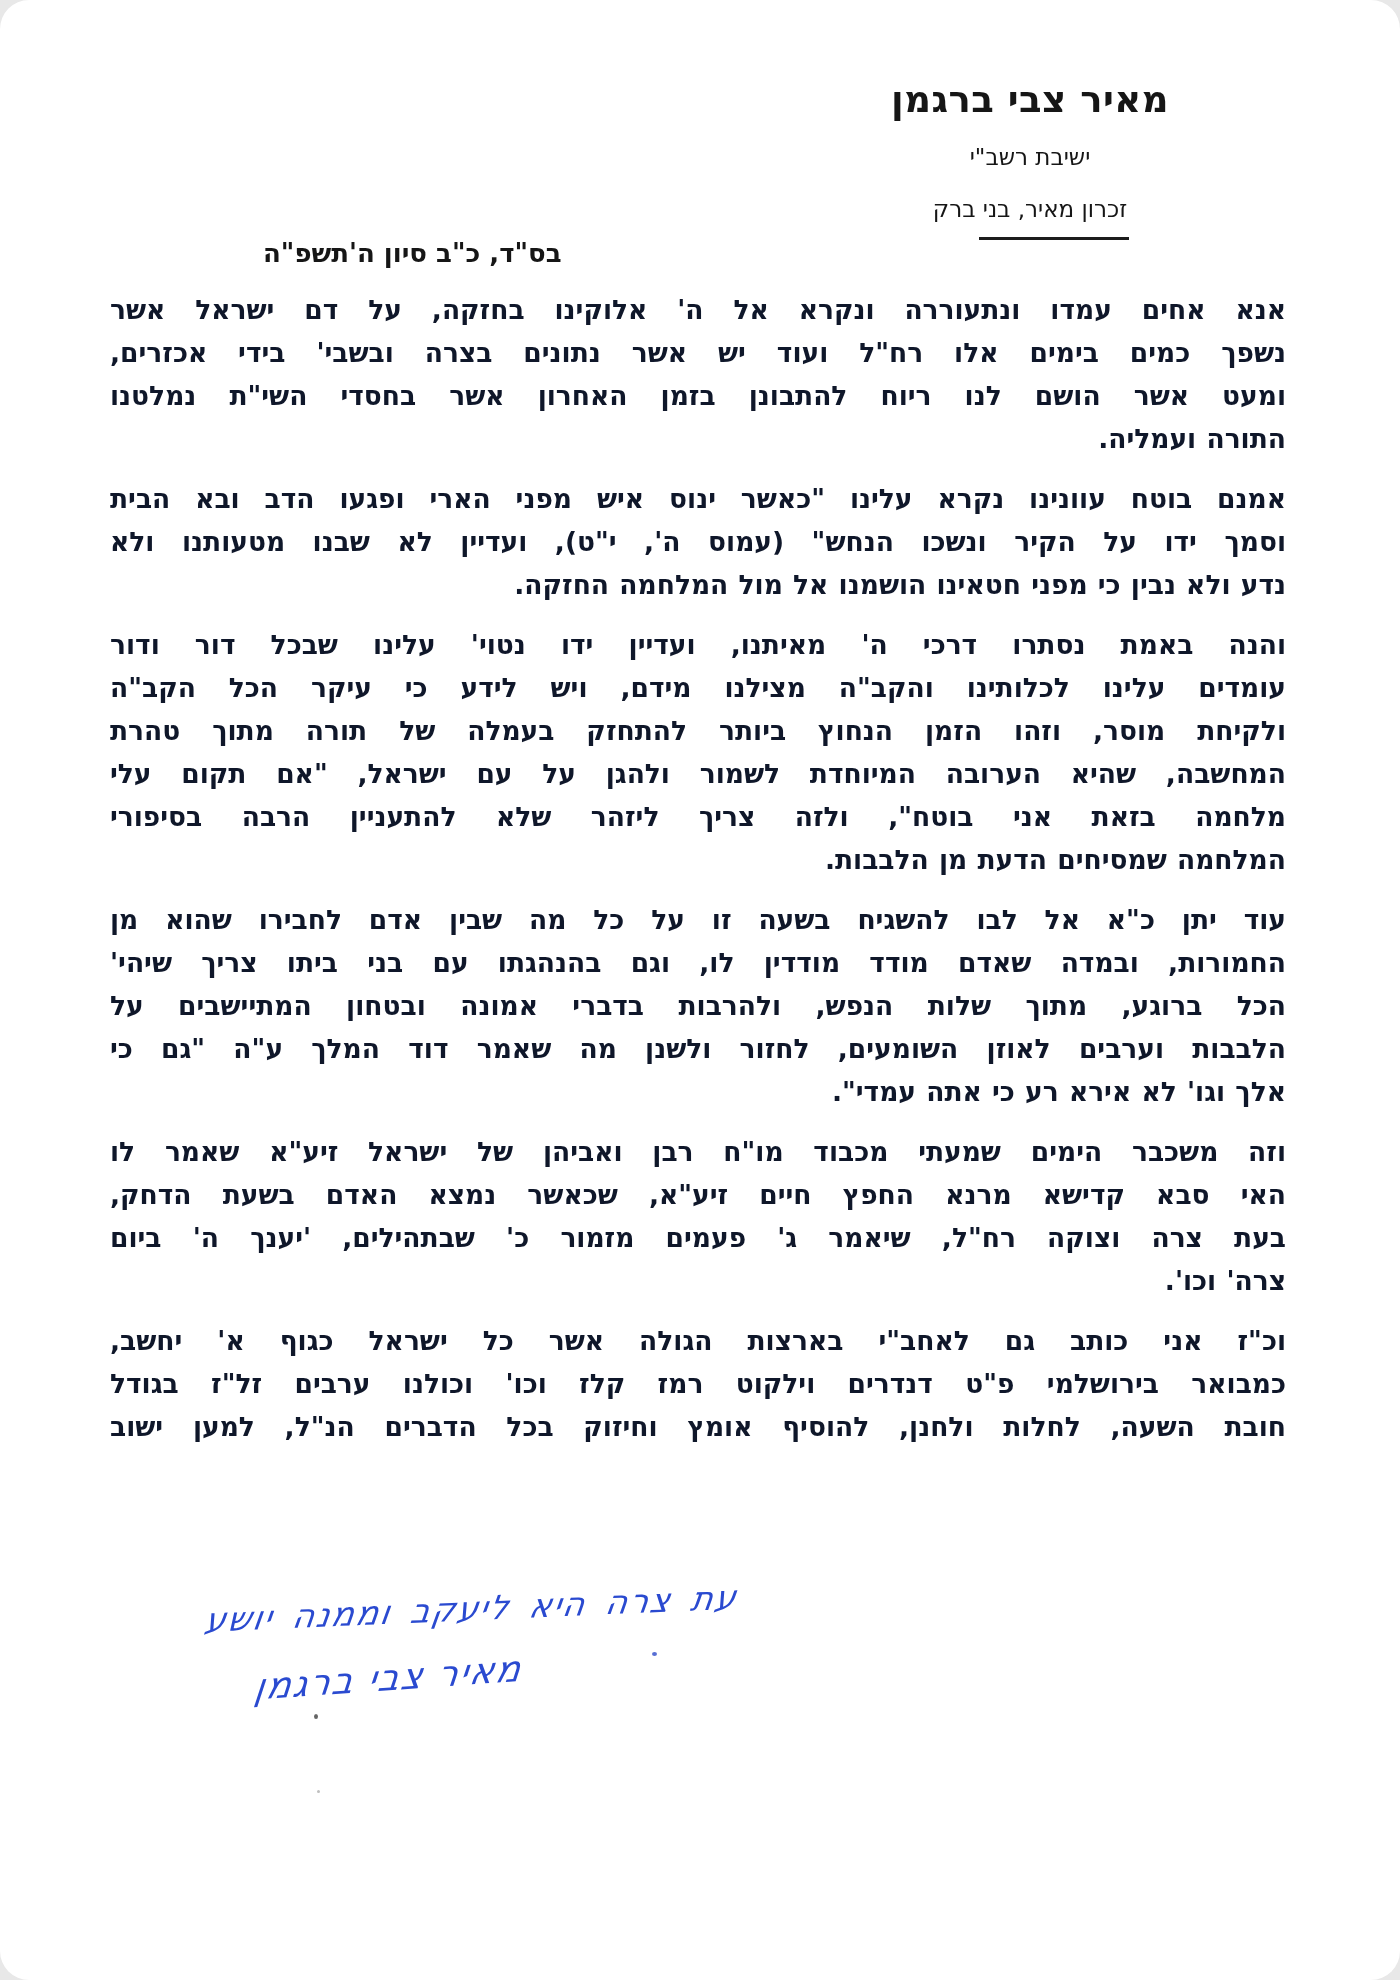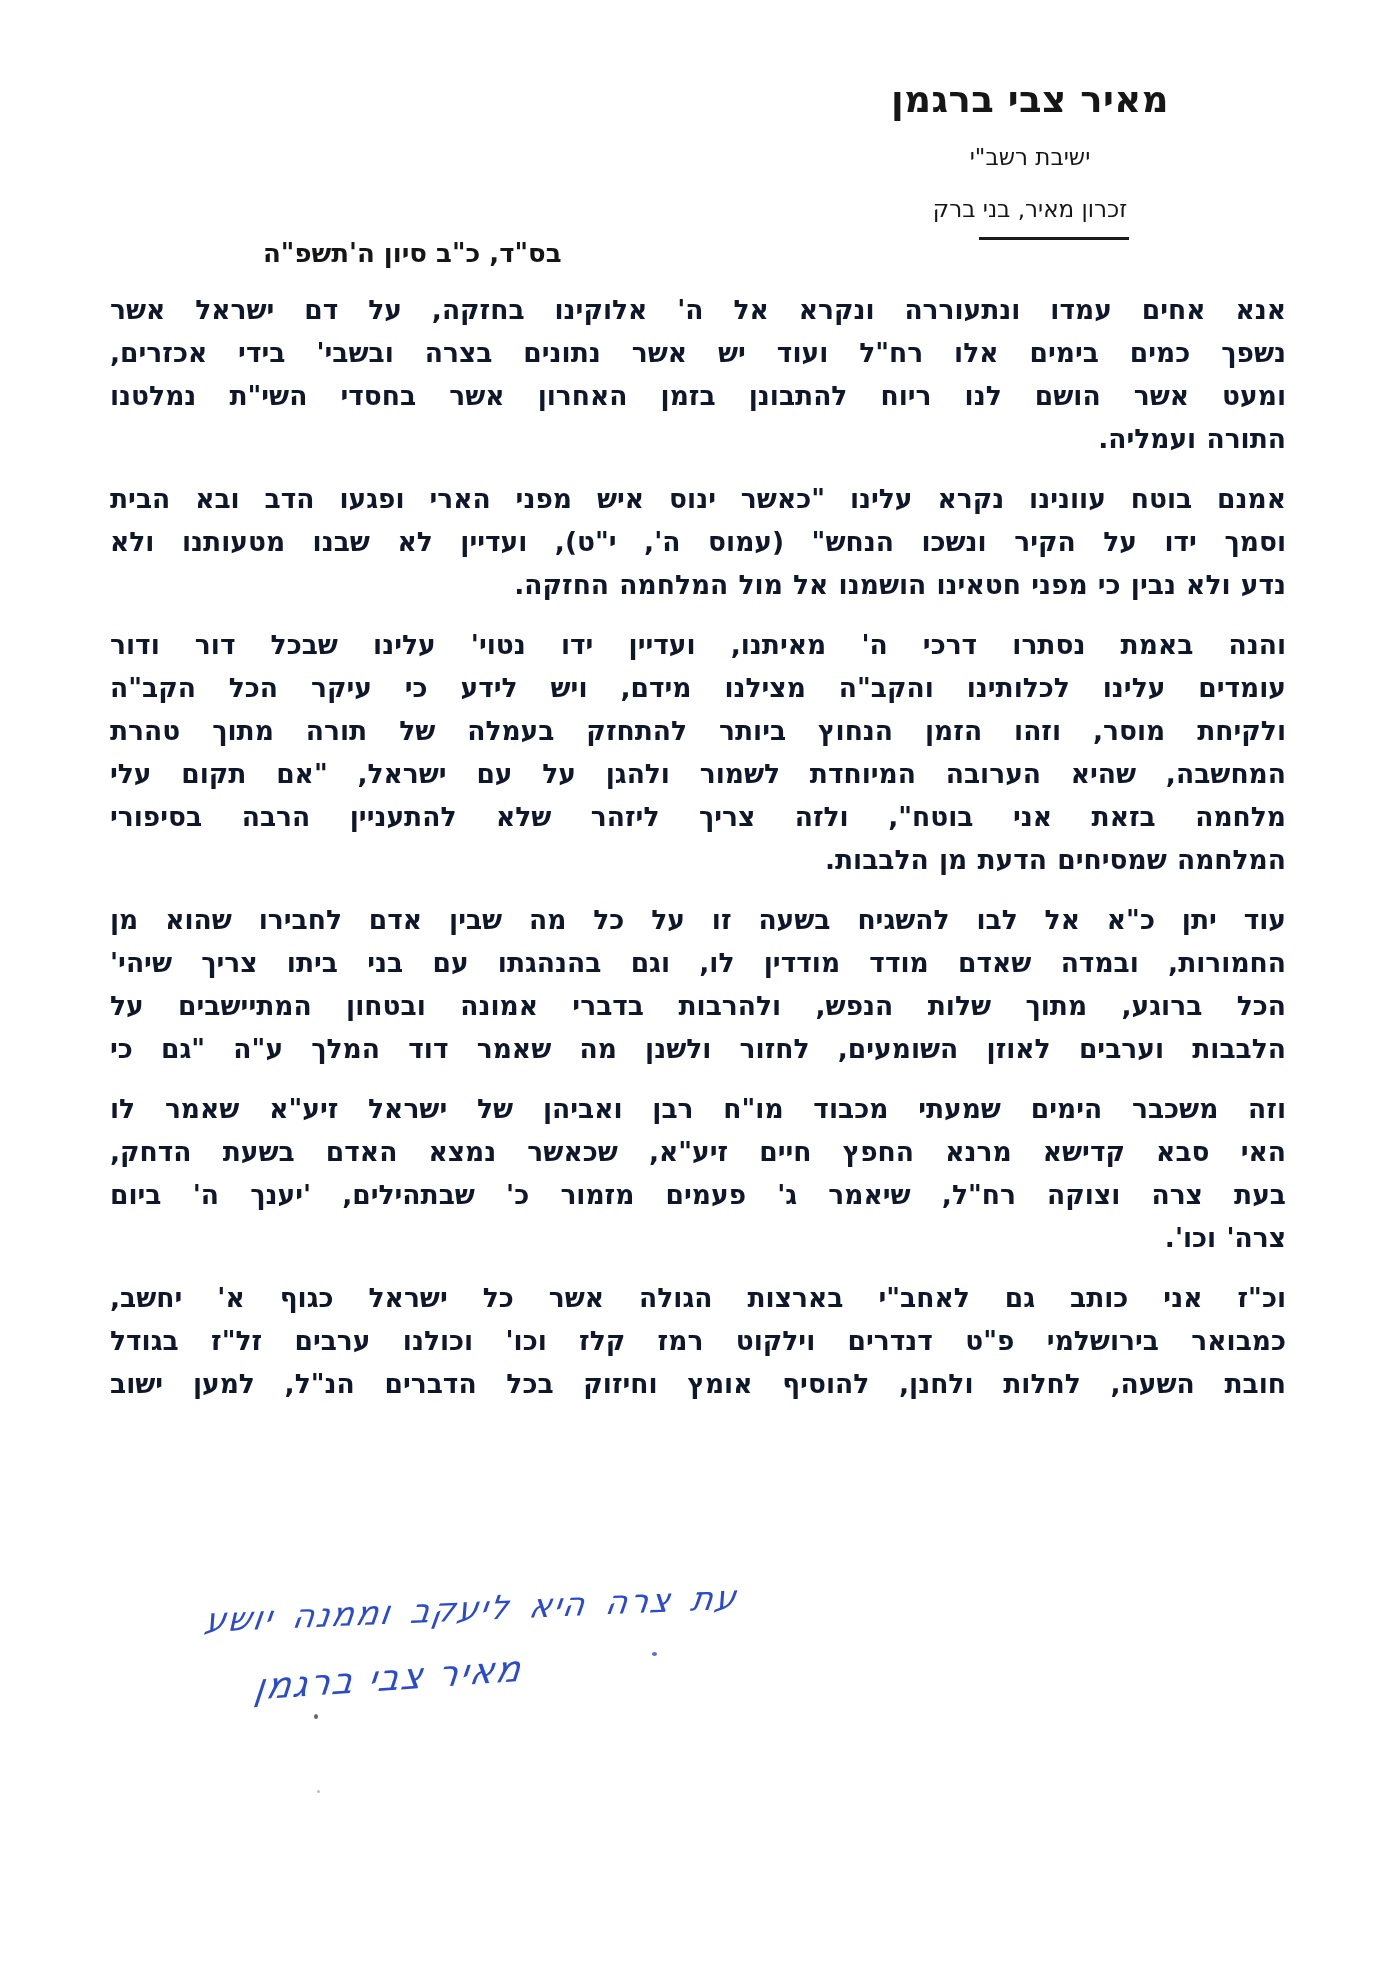--- a/index.html
+++ b/index.html
@@ -4,20 +4,21 @@
 <style>
   html,body { margin:0; padding:0; background:#e8e8e8; }
   .page {
     position:relative;
     width:1400px; height:1980px;
     margin:0 auto;
     background:#ffffff;
     overflow:hidden;
     font-family:"DejaVu Sans", sans-serif;
     color:#161616;
+    border-radius:29px;
   }
 
   
   .letterhead {
     position:absolute; top:80px; left:830px; width:400px;
     text-align:center; direction:rtl;
   }
   .lh-name  { font-size:37px; font-weight:bold; letter-spacing:0.5px; line-height:40px; }
   .lh-sub1  { font-size:23px; font-weight:normal; margin-top:24px; }
   .lh-sub2  { font-size:23px; font-weight:normal; margin-top:26px; }
@@ -104,20 +105,21 @@
         <div class="line">ולקיחת מוסר, וזהו הזמן הנחוץ ביותר להתחזק בעמלה של תורה מתוך טהרת</div>
         <div class="line">המחשבה, שהיא הערובה המיוחדת לשמור ולהגן על עם ישראל, "אם תקום עלי</div>
         <div class="line">מלחמה בזאת אני בוטח", ולזה צריך ליזהר שלא להתעניין הרבה בסיפורי</div>
         <div class="line last">המלחמה שמסיחים הדעת מן הלבבות.</div>
       </div>
       <div class="paragraph">
         <div class="line">עוד יתן כ"א אל לבו להשגיח בשעה זו על כל מה שבין אדם לחבירו שהוא מן</div>
         <div class="line">החמורות, ובמדה שאדם מודד מודדין לו, וגם בהנהגתו עם בני ביתו צריך שיהי'</div>
         <div class="line">הכל ברוגע, מתוך שלות הנפש, ולהרבות בדברי אמונה ובטחון המתיישבים על</div>
         <div class="line">הלבבות וערבים לאוזן השומעים, לחזור ולשנן מה שאמר דוד המלך ע"ה "גם כי</div>
+        <div class="line last">אלך וגו' לא אירא רע כי אתה עמדי".</div>
       </div>
       <div class="paragraph">
         <div class="line">וזה משכבר הימים שמעתי מכבוד מו"ח רבן ואביהן של ישראל זיע"א שאמר לו</div>
         <div class="line">האי סבא קדישא מרנא החפץ חיים זיע"א, שכאשר נמצא האדם בשעת הדחק,</div>
         <div class="line">בעת צרה וצוקה רח"ל, שיאמר ג' פעמים מזמור כ' שבתהילים, 'יענך ה' ביום</div>
         <div class="line last">צרה' וכו'.</div>
       </div>
       <div class="paragraph">
         <div class="line">וכ"ז אני כותב גם לאחב"י בארצות הגולה אשר כל ישראל כגוף א' יחשב,</div>
         <div class="line">כמבואר בירושלמי פ"ט דנדרים וילקוט רמז קלז וכו' וכולנו ערבים זל"ז בגודל</div>

